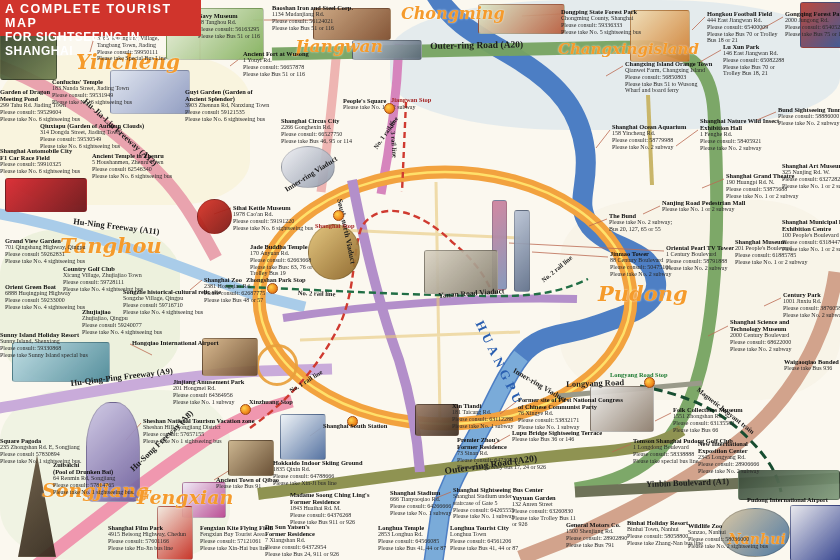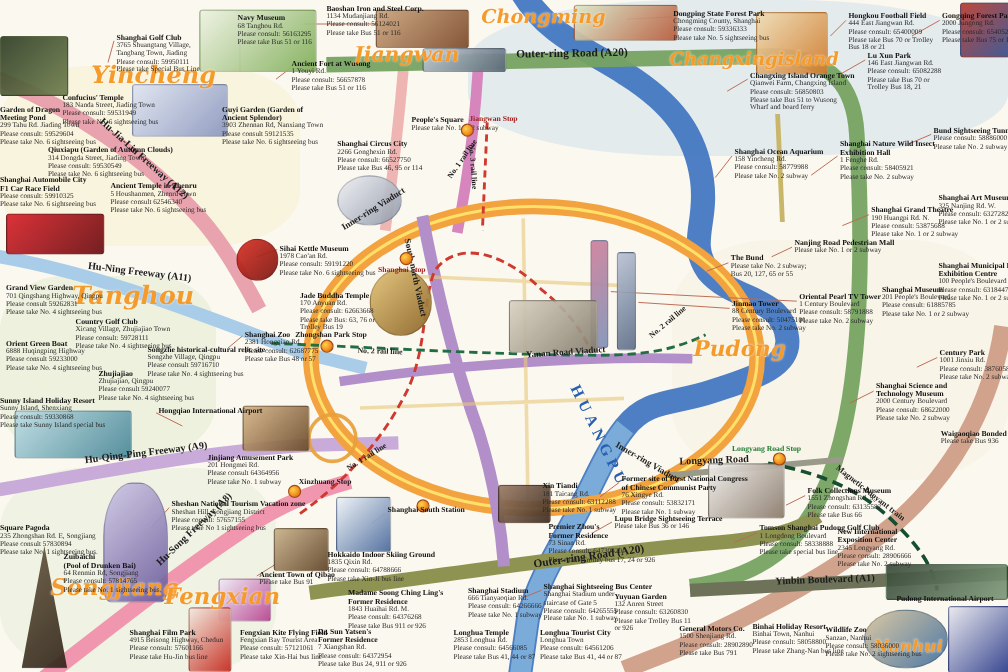--- a/index.html
+++ b/index.html
@@ -111,21 +111,21 @@
       <div class="rlabel" style="left: 540px; top: 278px; font-size: 6.5px; transform: rotate(-40deg);">No. 2 rail line</div>
       <div class="rlabel" style="left: 566px; top: 379px; font-size: 8.5px; transform: rotate(-2deg);">Longyang Road</div>
       <div class="rlabel" style="left: 700px; top: 386px; font-size: 7px; transform: rotate(38deg);">Magnetic buoyant train</div>
       <div class="rlabel" style="left: 646px; top: 479px; font-size: 8.5px; transform: rotate(-2deg);">Yinbin Boulevard (A1)</div>
       <div class="rlabel" style="left: 486px; top: 318px; font-size: 13px; transform: rotate(64deg); color: rgb(42, 95, 176); letter-spacing: 4px;">HUANGPU</div>
       <div class="district" style="left: 76px; top: 50px; font-size: 20px;">Yincheng</div>
       <div class="district" style="left: 295px; top: 36px; font-size: 17px;">Jiangwan</div>
       <div class="district" style="left: 401px; top: 4px; font-size: 16px;">Chongming</div>
       <div class="district" style="left: 558px; top: 40px; font-size: 15px;">Changxingisland</div>
       <div class="district" style="left: 60px; top: 233px; font-size: 21px;">Tanghou</div>
-      <div class="district" style="left: 578px; top: 281px; font-size: 18px;">Pudong</div>
+      <div class="district" style="left: 598px; top: 281px; font-size: 21px;">Pudong</div>
       <div class="district" style="left: 42px; top: 479px; font-size: 19px;">Songjiang</div>
       <div class="district" style="left: 137px; top: 486px; font-size: 19px;">Fengxian</div>
       <div class="district" style="left: 728px; top: 531px; font-size: 14px;">Nanhui</div>
       <div class="stopdot" style="left: 384px; top: 103px;"></div>
       <div class="stoplbl" style="left: 391px; top: 96px; color: rgb(163, 31, 31);">Jiangwan Stop</div>
       <div class="stopdot" style="left: 333px; top: 210px;"></div>
       <div class="stoplbl" style="left: 315px; top: 222px; color: rgb(163, 31, 31);">Shanghai Stop</div>
       <div class="stopdot" style="left: 267px; top: 283px;"></div>
       <div class="stoplbl" style="left: 246px; top: 276px; color: rgb(26, 26, 26);">Zhongshan Park Stop</div>
       <div class="stopdot" style="left: 240px; top: 404px;"></div>
@@ -531,13 +531,17 @@
         <div class="t">Wildlife Zoo</div>
         <div class="d">Sanzao, Nanhui</div>
         <div class="d">Please consult: 58036000</div>
         <div class="d">Please take No. 2 sightseeing bus</div>
       </div>
       <div class="poi" style="left: 747px; top: 496px;">
         <div class="t">Pudong International Airport</div>
       </div>
     </div>
 
+  <div id="banner">
+    <div class="b1">A COMPLETE TOURIST MAP</div>
+    <div class="b2">FOR SIGHTSEEING IN SHANGHAI</div>
+  </div>
 </div>
 
 </body></html>

